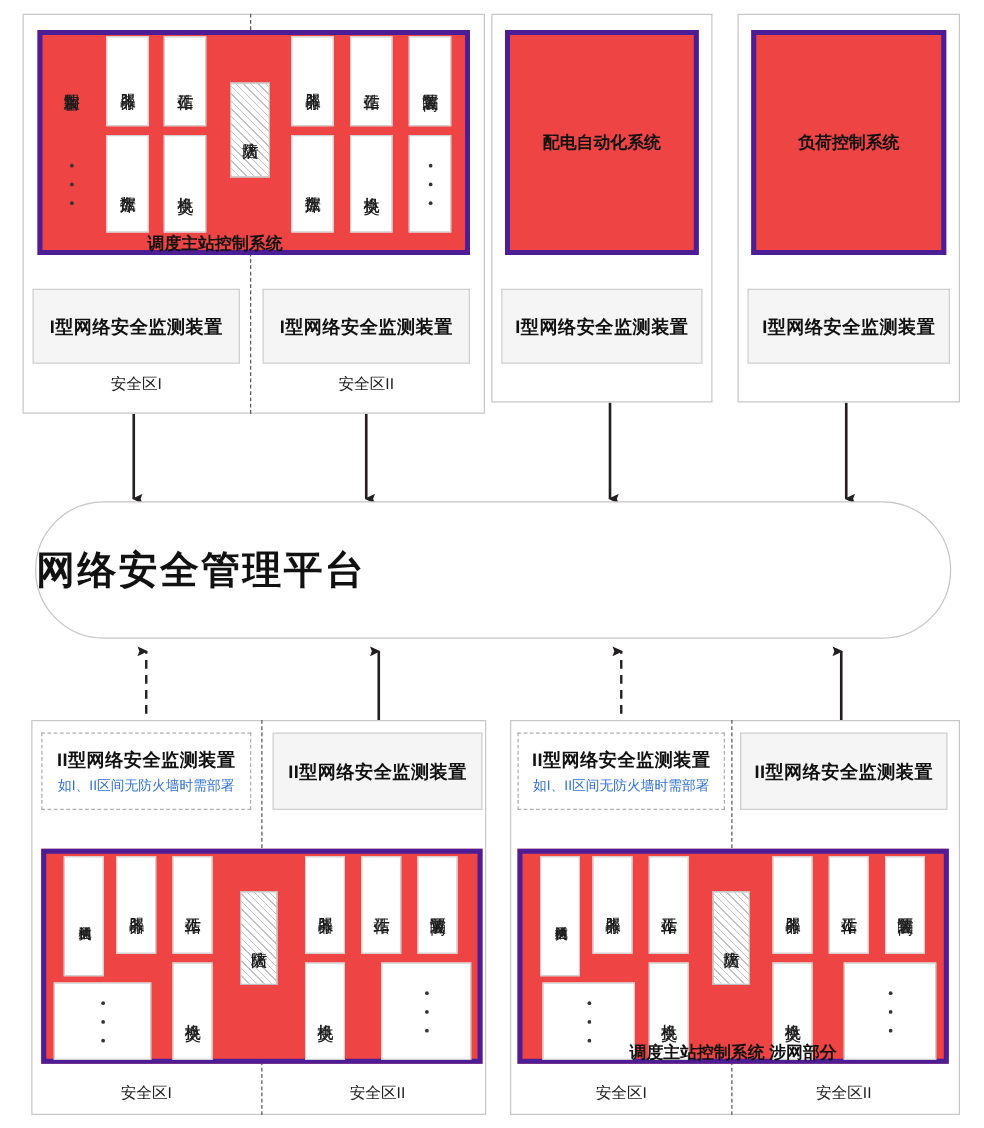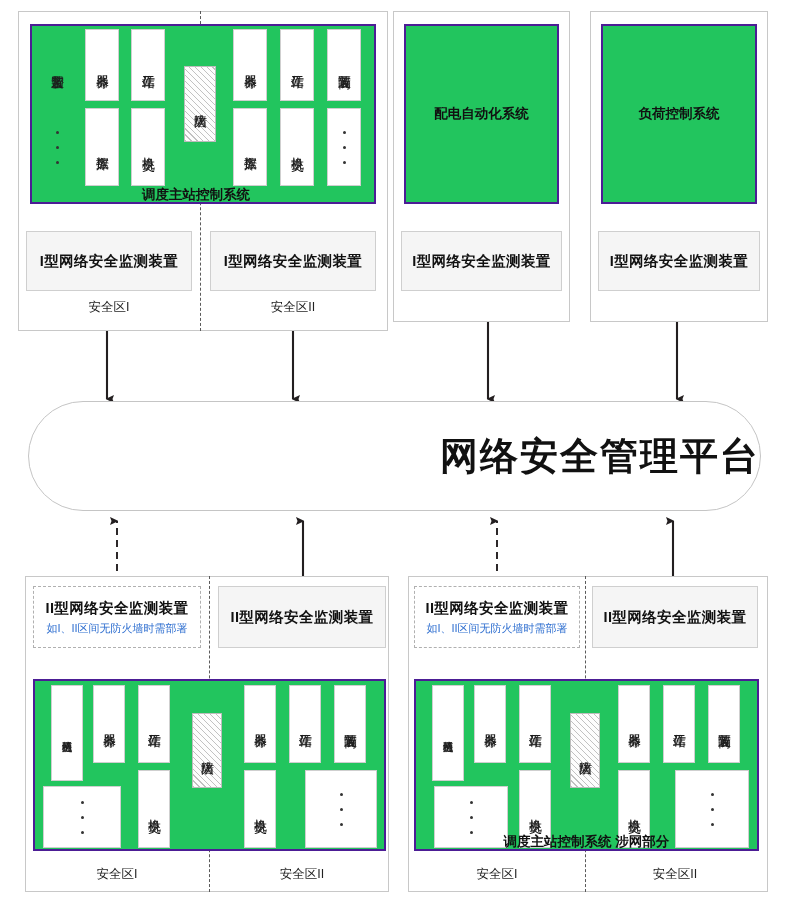--- a/index.html
+++ b/index.html
@@ -17,22 +17,22 @@
   }
 
   
   .panel {
     position: absolute;
     border: 1px solid #c8c8c8;
     background: #ffffff;
   }
   .innerbox {
     position: absolute;
-    border: 2px solid #4c1d95;
-    background: #22c55e;
+    border: 4px solid #4c1d95;
+    background: #ef4444;
   }
   .devbox {
     position: absolute;
     border: 1px solid #cfcfcf;
     background: #ffffff;
     display: flex;
     align-items: center;
     justify-content: center;
   }
   .vtext {
@@ -117,22 +117,22 @@
   }
 
   
   .platform {
     position: absolute;
     border: 1px solid #c5c5c5;
     border-radius: 64px;
     background: #ffffff;
     display: flex;
     align-items: center;
-    justify-content: flex-end;
-    font-size: 38px;
+    justify-content: flex-start;
+    font-size: 31px;
     font-weight: bold;
     letter-spacing: 2px;
     color: #111;
   }
   .zonelabel {
     position: absolute;
     font-size: 12.5px;
     color: #222;
     text-align: center;
     white-space: nowrap;
@@ -280,21 +280,21 @@
 
   <div class="devbox" style="left:327px; top:29px; width:34px; height:72px;">
     <span class="vtext">隔离装置</span>
   </div>
   <div class="dots" style="left:327px; top:108px; width:34px; height:78px;">
     <span></span>
       <span></span>
       <span></span>
   </div>
 
-  <div class="systitle" style="left:30px; top:185px; width:284px; height:20px;margin-left:24px;">
+  <div class="systitle" style="left:30px; top:185px; width:284px; height:20px;">
     <span>调度主站控制系统</span>
   </div>
 
   <div class="monbox" style="left:26px; top:231px; width:166px; height:60px;">
     <span>I型网络安全监测装置</span>
   </div>
   <div class="monbox" style="left:210px; top:231px; width:166px; height:60px;">
     <span>I型网络安全监测装置</span>
   </div>
 

